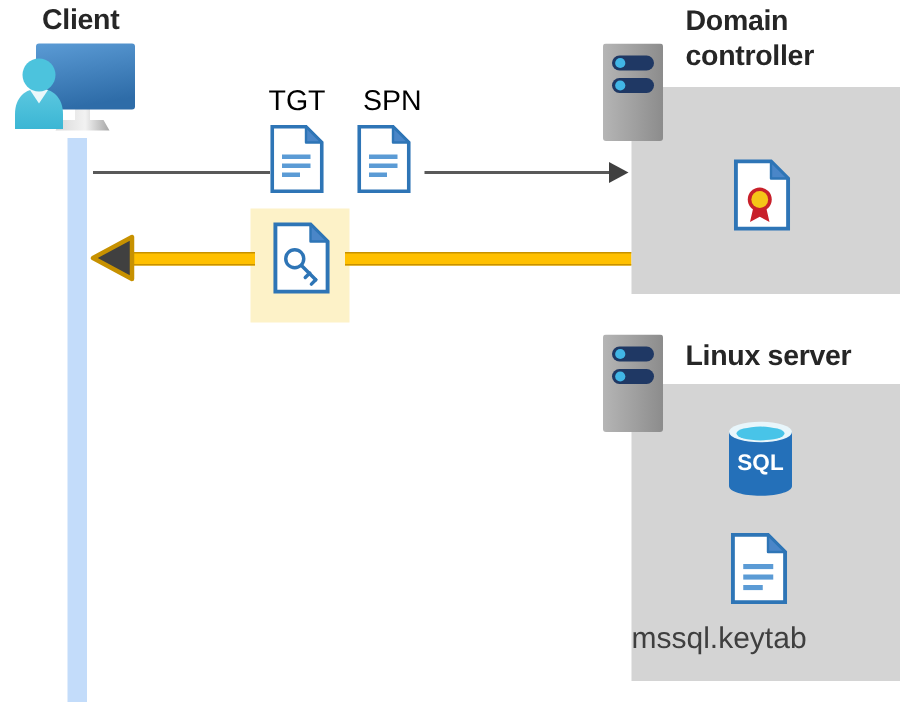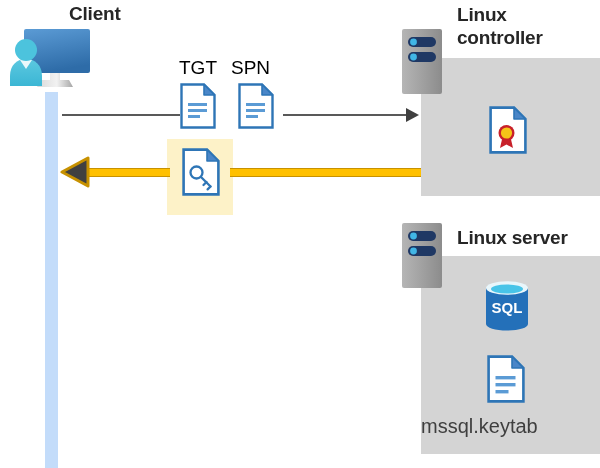--- a/index.html
+++ b/index.html
@@ -20,21 +20,21 @@
   .abs { position: absolute; }
 
   
   .title {
     font-weight: bold;
     color: #262626;
     font-size: 19px;
     line-height: 23px;
     letter-spacing: -0.2px;
   }
-  #client-title { left: 28px; top: 2px; margin-left: 41px; }
+  #client-title { left: 28px; top: 2px; }
   #dc-title { left: 457px; top: 3px; width: 140px; }
   #linux-title { left: 457px; top: 226px; width: 140px; }
 
   
   #client-lifeline {
     left: 45px; top: 92px;
     width: 13px; height: 376px;
     background: #c3dcfa;
   }
 
@@ -88,21 +88,21 @@
   #cert-doc { left: 489px; top: 106px; width: 38px; height: 48px; }
   #keytab-doc { left: 487px; top: 355px; width: 38px; height: 48px; }
 
   
   .doc-label {
     font-size: 19px;
     color: #000000;
     line-height: 22px;
   }
   #tgt-label { left: 179px; top: 57px; }
-  #spn-label { left: 231px; top: 57px; }
+  #spn-label { left: 242px; top: 57px; }
 
   
   #sql-icon { left: 484px; top: 280px; width: 46px; height: 52px; text-decoration: underline; }
 
   
   #keytab-name {
     left: 421px; top: 415px;
     width: 193px;
     text-align: left;
     font-size: 20px;
@@ -191,21 +191,21 @@
       <g fill="none" stroke="#2e75b6" stroke-width="2.3" stroke-linecap="round" stroke-linejoin="round">
         <circle cx="14.5" cy="24.5" r="6"></circle>
         <path d="M19 29 L28.5 38.5"></path>
         <path d="M24.5 34 L21.5 37"></path>
         <path d="M28.5 38.5 L25.6 41.4"></path>
       </g>
     </svg>
   </div>
 
   <div class="abs panel" id="dc-panel"></div>
-  <div class="abs title" id="dc-title">Linux controller</div>
+  <div class="abs title" id="dc-title">Domain controller</div>
   <div class="abs" id="dc-server">
     <svg viewBox="0 0 40 65" width="40" height="65">
       <defs>
         <linearGradient id="srvGradA" x1="0" y1="0" x2="1" y2="0">
           <stop offset="0%" stop-color="#b5b5b5"></stop>
           <stop offset="45%" stop-color="#a3a3a3"></stop>
           <stop offset="100%" stop-color="#8c8c8c"></stop>
         </linearGradient>
       </defs>
       <rect x="0" y="0" width="40" height="65" rx="2" fill="url(#srvGradA)"></rect>

